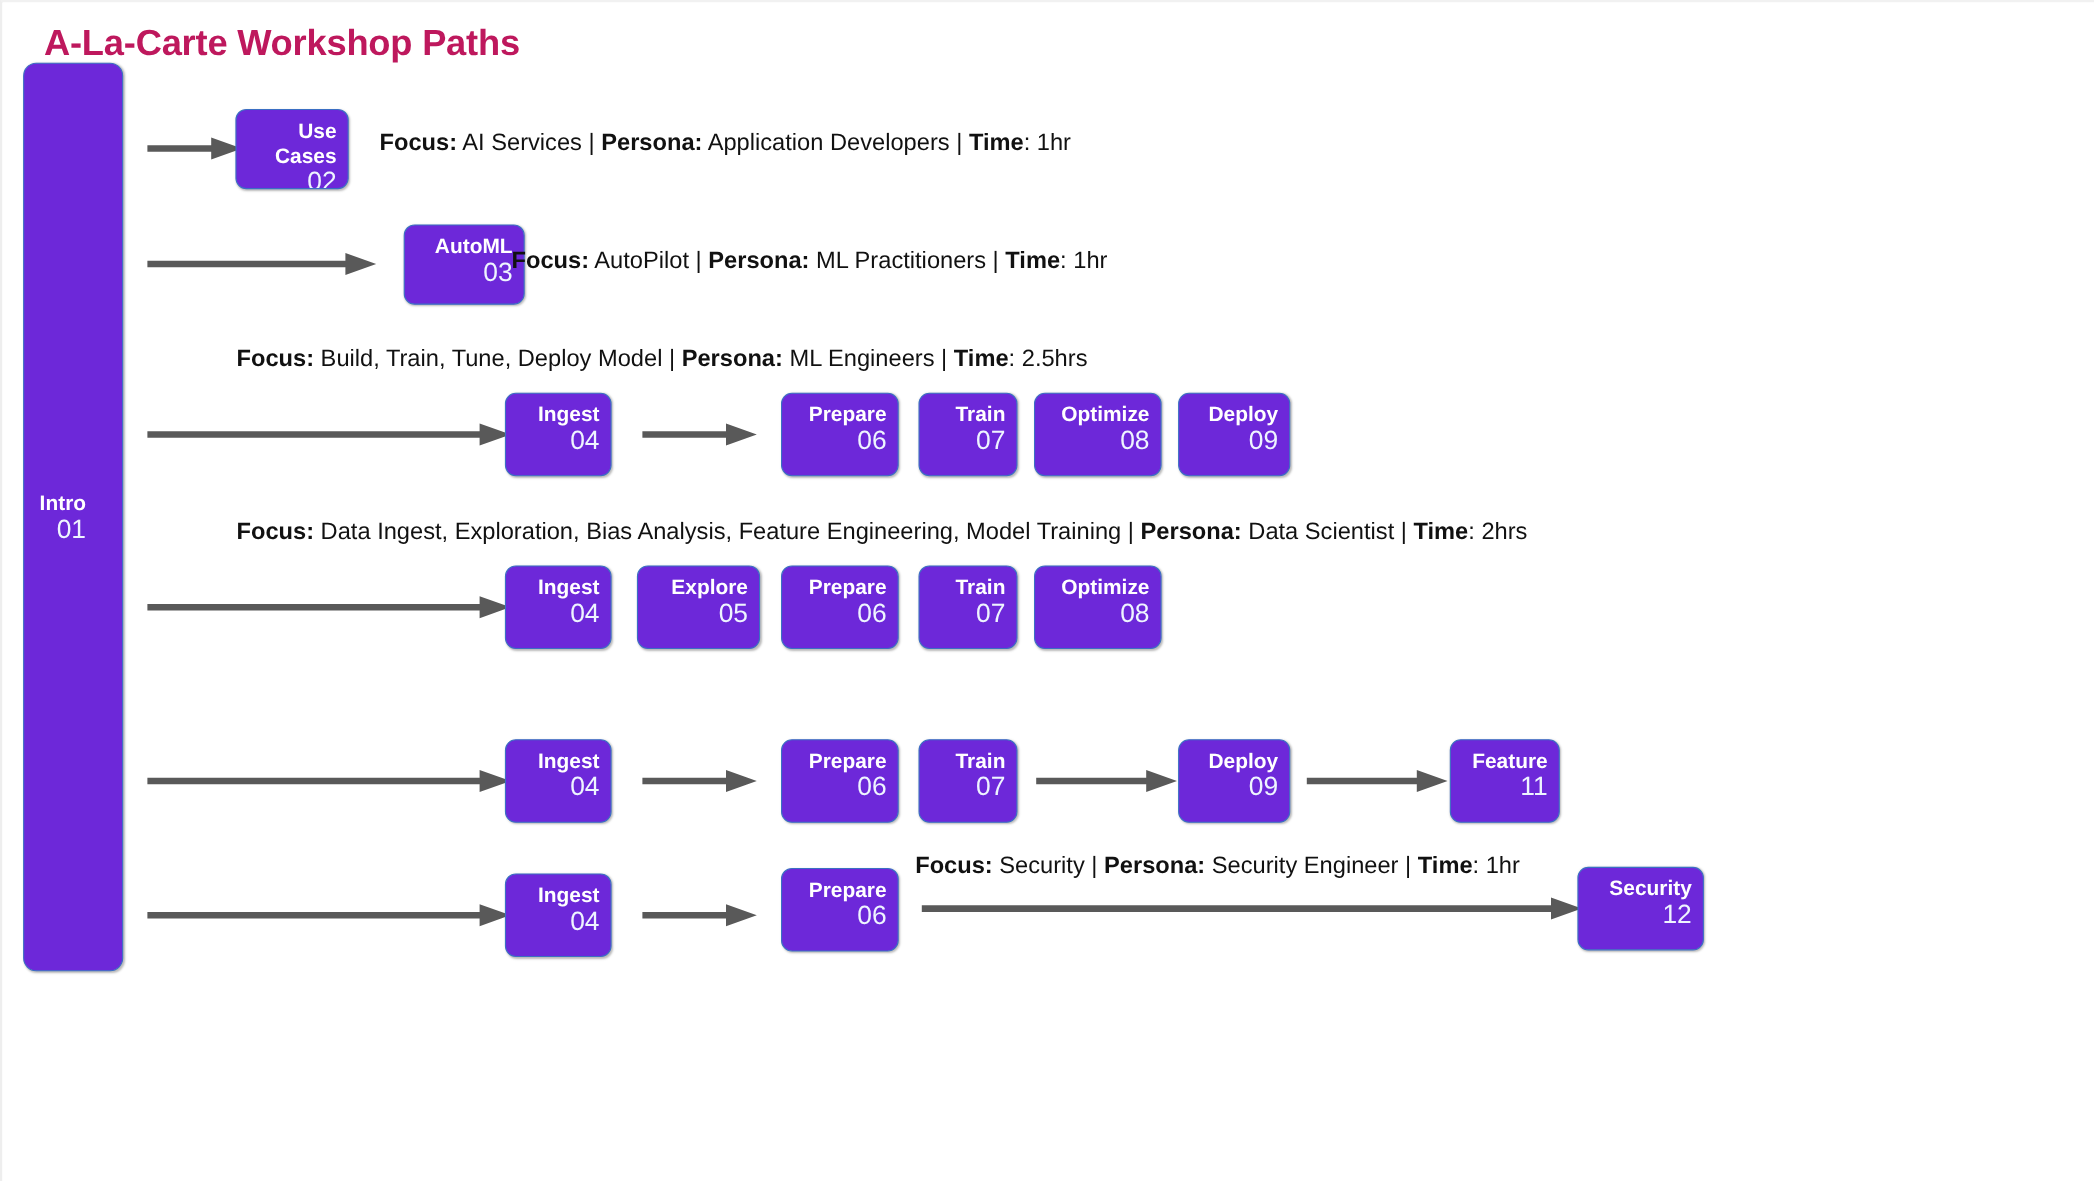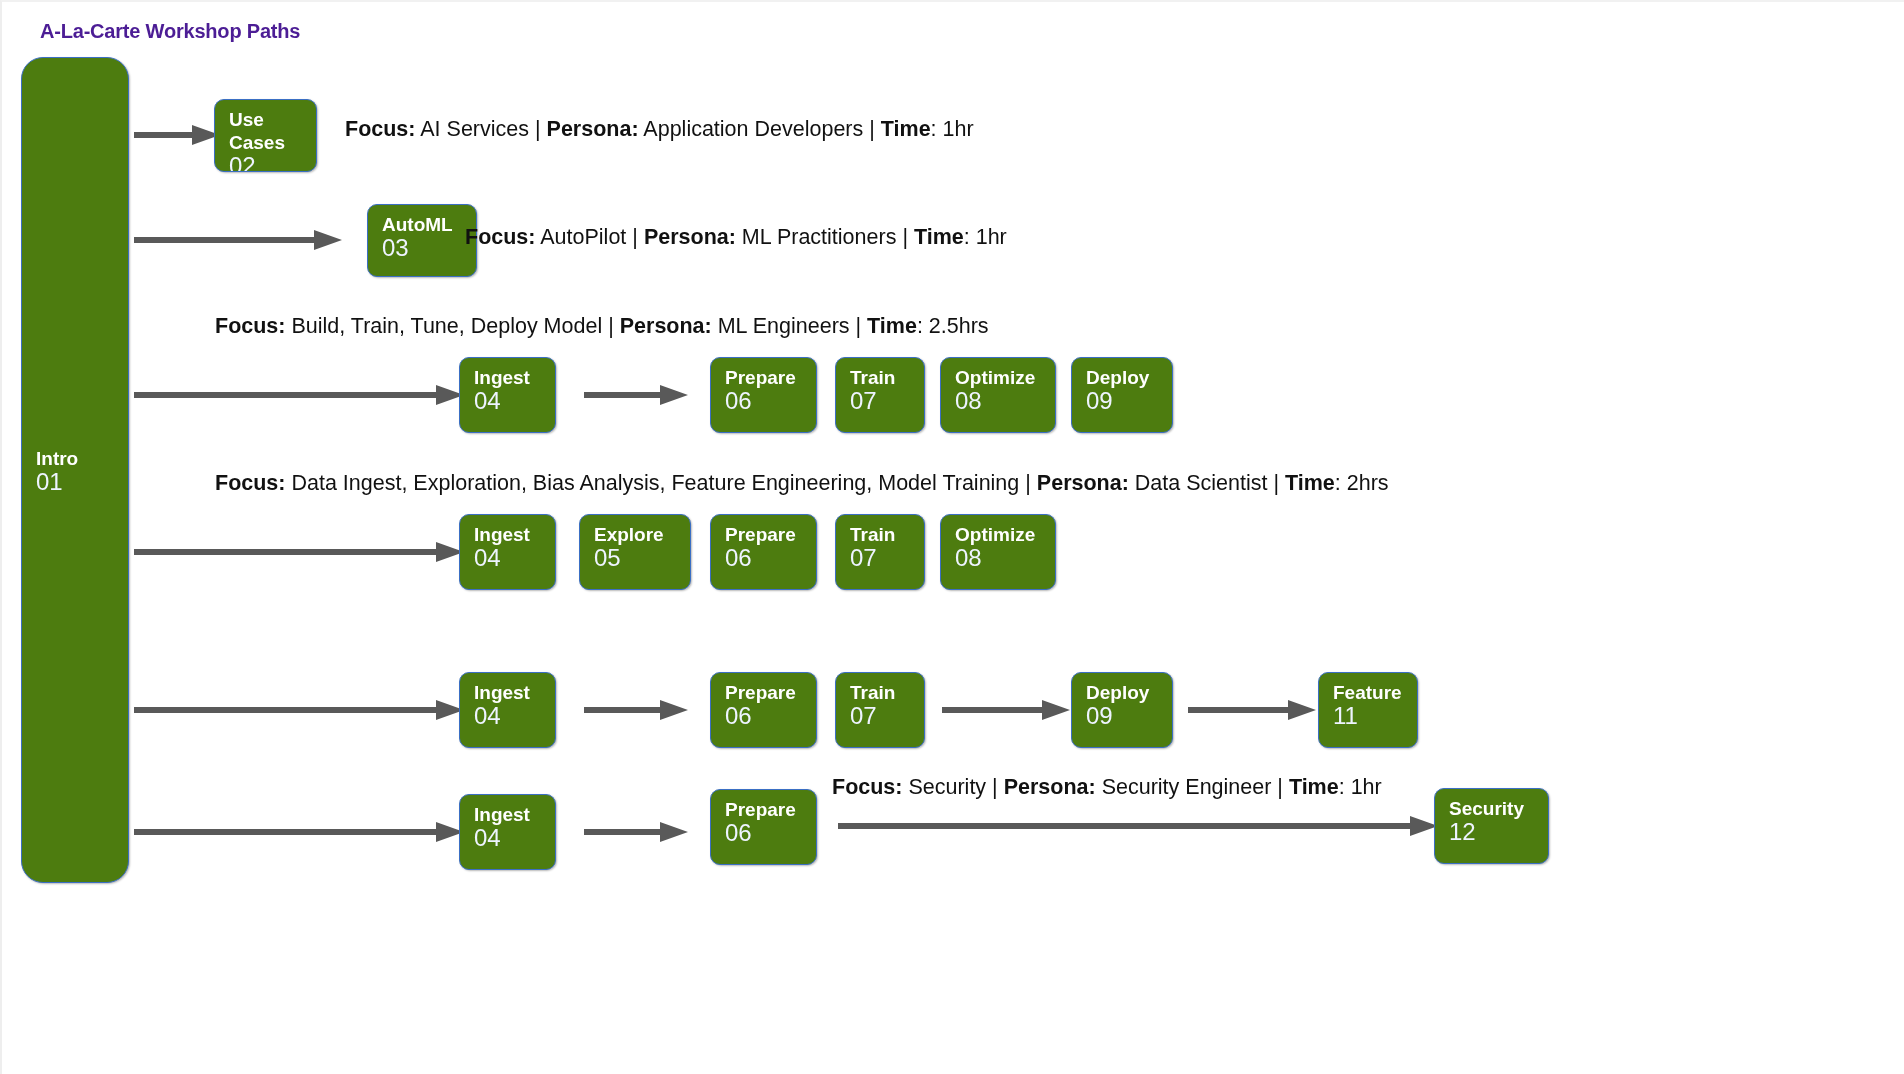--- a/index.html
+++ b/index.html
@@ -24,36 +24,37 @@
     width: 1904px; height: 1074px;
     box-sizing: border-box;
     border-left: 2px solid #eeeeee;
     border-top: 2px solid #f1f1f1;
     pointer-events: none;
   }
   #title {
     position: absolute;
     left: 40px;
     top: 20px;
-    font-size: 20px;
+    font-size: 33px;
     font-weight: bold;
-    color: #4c1d95;
+    color: #be185d;
     letter-spacing: -0.2px;
     white-space: nowrap;
   }
   .node {
     position: absolute;
     box-sizing: border-box;
-    background: #4d7c0f;
+    background: #6d28d9;
     border: 1px solid #3b6fc4;
     border-radius: 10px;
     color: #ffffff;
     box-shadow: 1px 1px 2px rgba(0,0,0,0.28);
     padding: 8px 10px 0 14px;
     overflow: hidden;
+    text-align: right;
   }
   .node .n-label {
     display: block;
     font-size: 19px;
     font-weight: bold;
     line-height: 23px;
     color: #ffffff;
     white-space: pre-line;
   }
   .node .n-num {
@@ -166,21 +167,21 @@
       <path d="M0 8 H76 V1 L104 11 L76 21 V14 H0 Z" fill="#595959"></path>
     </svg>
   </div>
 
   <div class="arrow" style="left:838px; top:815px; width:600px;">
     <svg width="600" height="22" viewBox="0 0 600 22">
       <path d="M0 8 H572 V1 L600 11 L572 21 V14 H0 Z" fill="#595959"></path>
     </svg>
   </div>
 
-  <div class="node tall" style="left:21px; top:57px; width:108px; height:826px;border-radius:22px;">
+  <div class="node tall" style="left:21px; top:57px; width:91px; height:826px;">
     <span class="n-inner">
       <span class="n-label">Intro</span>
       <span class="n-num">01</span>
     </span>
   </div>
 
   <div class="node" style="left:214px; top:99px; width:103px; height:73px;">
     <span class="n-label">Use
 Cases</span>
     <span class="n-num">02</span>

